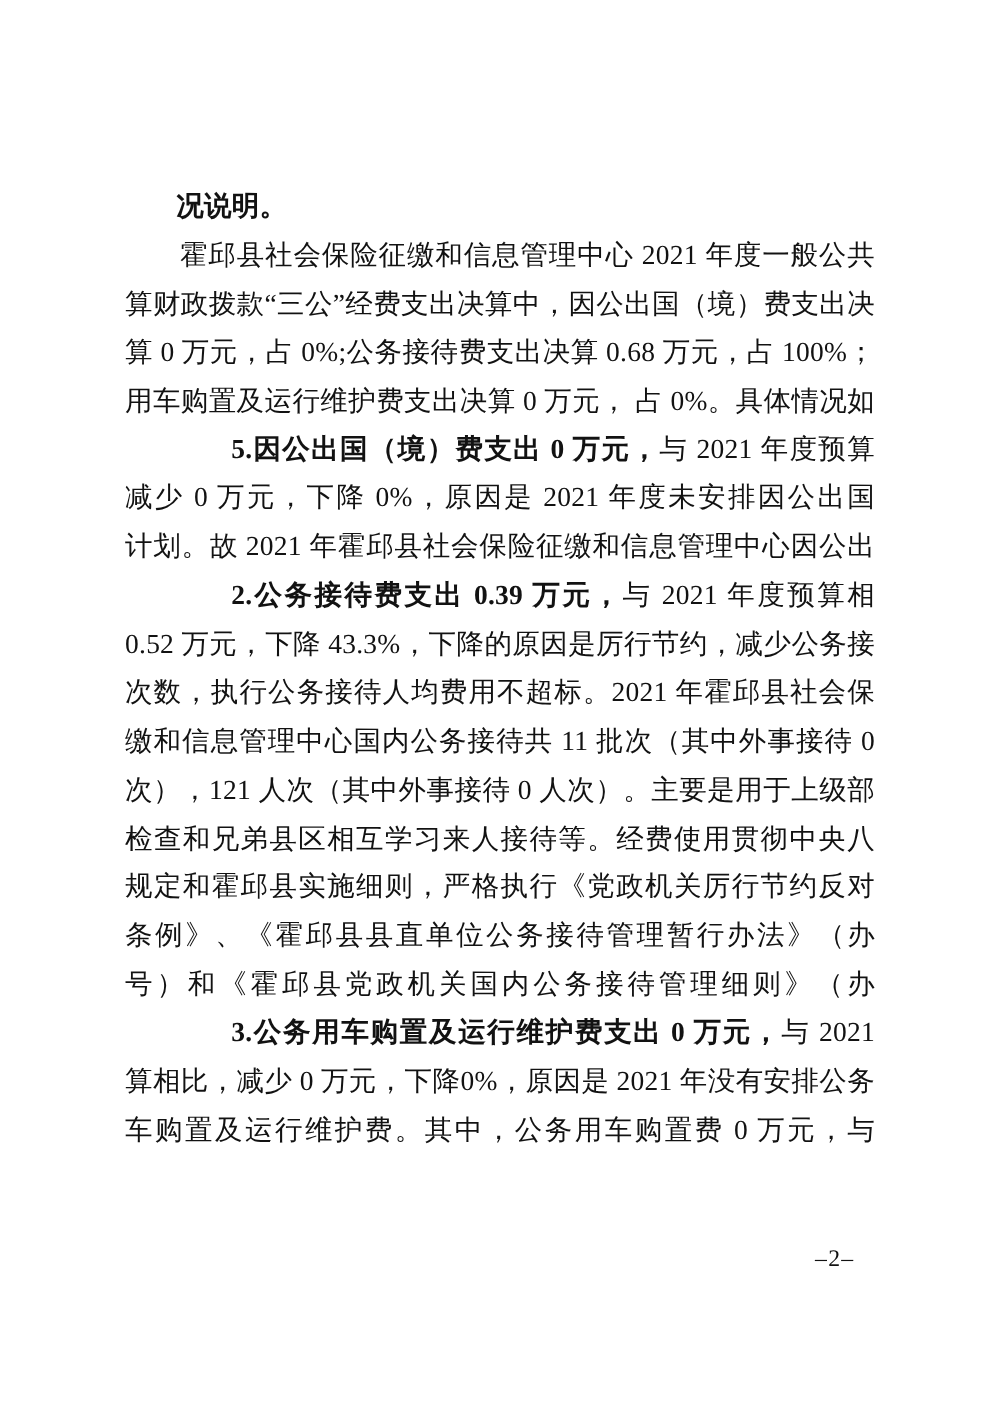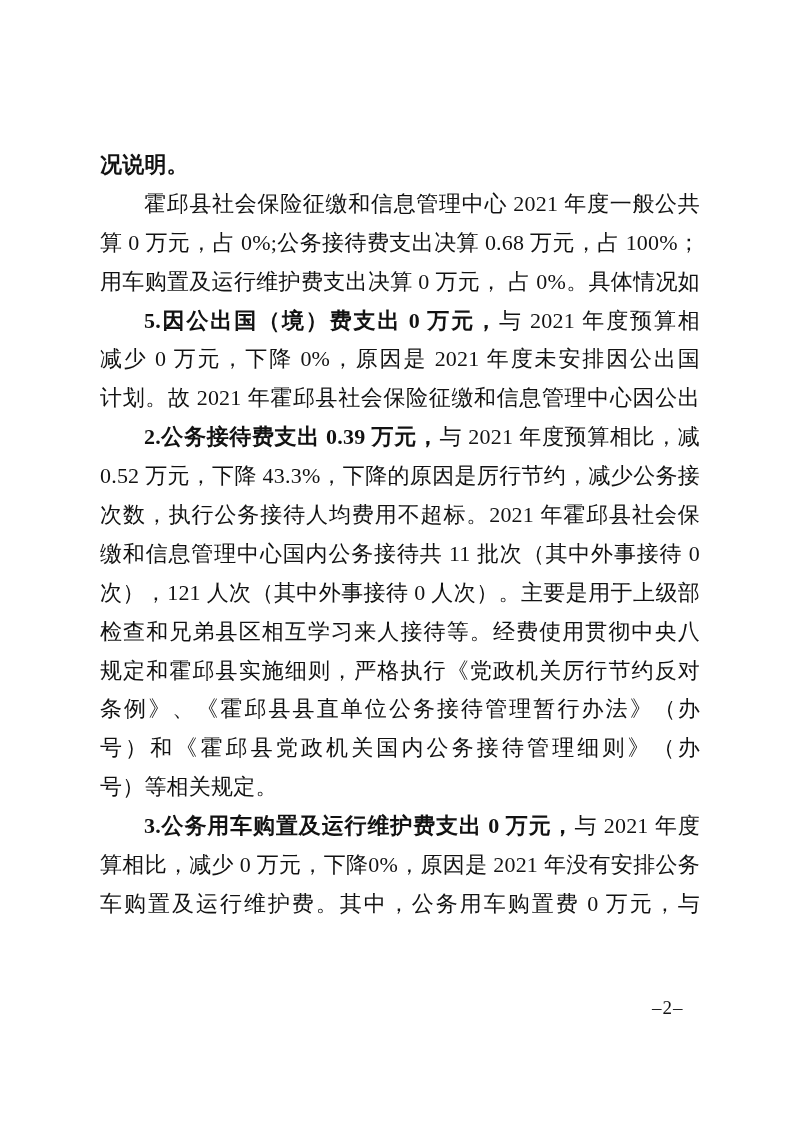--- a/index.html
+++ b/index.html
@@ -34,51 +34,52 @@
     text-align: justify;
     text-align-last: justify;
     overflow: hidden;
   }
   .line.indent {
     padding-left: 44px;
     width: 556px;
   }
   .seg.bold {
     font-weight: 700;
+    margin-left: 41px;
   }
   .page-number {
     position: absolute;
     top: 996px;
     left: 652px;
     font-size: 19px;
     line-height: 24px;
     color: #121212;
     letter-spacing: 1px;
   }
 </style>
 </head>
 <body>
 
 <div class="page">
   <div class="text-block" id="text-block">
       <div class="line"><span class="seg bold">况说明。</span></div>
       <div class="line fill indent"><span class="seg">霍邱县社会保险征缴和信息管理中心 2021 年度一般公共预</span></div>
+      <div class="line fill"><span class="seg">算财政拨款“三公”经费支出决算中，因公出国（境）费支出决</span></div>
       <div class="line fill"><span class="seg">算 0 万元，占 0%;公务接待费支出决算 0.68 万元，占 100%；公务</span></div>
       <div class="line fill"><span class="seg">用车购置及运行维护费支出决算 0 万元， 占 0%。具体情况如下：</span></div>
       <div class="line fill indent"><span class="seg bold">5.因公出国（境）费支出 0 万元，</span><span class="seg">与 2021 年度预算相比，</span></div>
       <div class="line fill"><span class="seg">减少 0 万元，下降 0%，原因是 2021 年度未安排因公出国（境）</span></div>
       <div class="line fill"><span class="seg">计划。故 2021 年霍邱县社会保险征缴和信息管理中心因公出国</span></div>
       <div class="line fill indent"><span class="seg bold">2.公务接待费支出 0.39 万元，</span><span class="seg">与 2021 年度预算相比，减少</span></div>
       <div class="line fill"><span class="seg">0.52 万元，下降 43.3%，下降的原因是厉行节约，减少公务接待</span></div>
       <div class="line fill"><span class="seg">次数，执行公务接待人均费用不超标。2021 年霍邱县社会保险征</span></div>
       <div class="line fill"><span class="seg">缴和信息管理中心国内公务接待共 11 批次（其中外事接待 0 批</span></div>
       <div class="line fill"><span class="seg">次），121 人次（其中外事接待 0 人次）。主要是用于上级部门</span></div>
       <div class="line fill"><span class="seg">检查和兄弟县区相互学习来人接待等。经费使用贯彻中央八 项</span></div>
       <div class="line fill"><span class="seg">规定和霍邱县实施细则，严格执行《党政机关厉行节约反对 浪费</span></div>
       <div class="line fill"><span class="seg">条例》、《霍邱县县直单位公务接待管理暂行办法》（办〔2013〕 52</span></div>
       <div class="line fill"><span class="seg">号）和《霍邱县党政机关国内公务接待管理细则》（办〔2015〕 3</span></div>
-      <div class="line"><span class="seg">号）等相关规定。</span></div>
       <div class="line fill indent"><span class="seg bold">3.公务用车购置及运行维护费支出 0 万元，</span><span class="seg">与 2021 年度预</span></div>
       <div class="line fill"><span class="seg">算相比，减少 0 万元，下降0%，原因是 2021 年没有安排公务用</span></div>
       <div class="line fill"><span class="seg">车购置及运行维护费。其中，公务用车购置费 0 万元，与 2021</span></div>
     </div>
   <div class="page-number">–2–</div>
 </div>
 
 </body></html>

